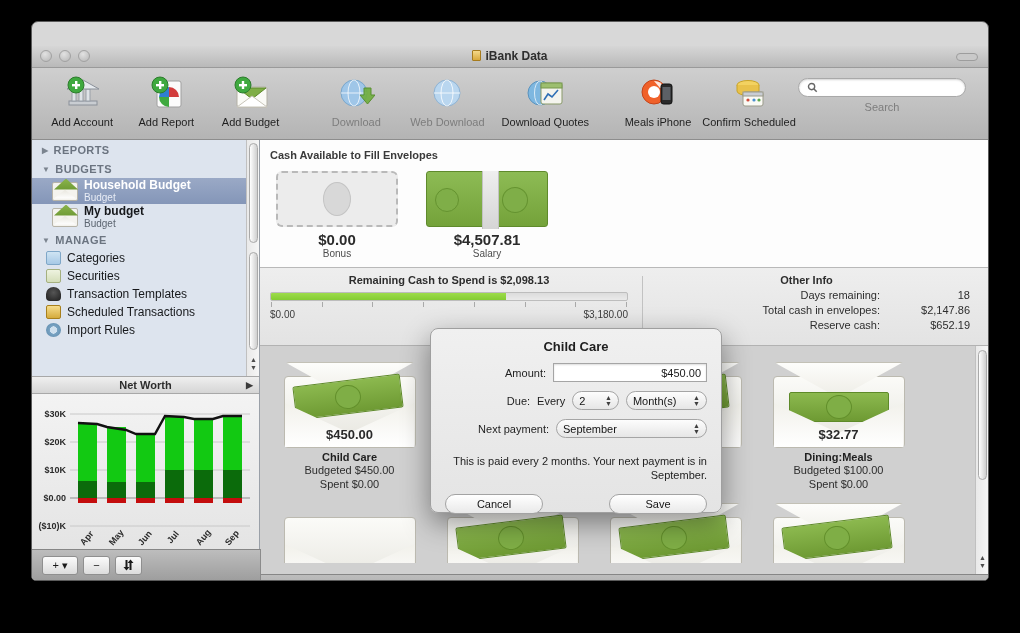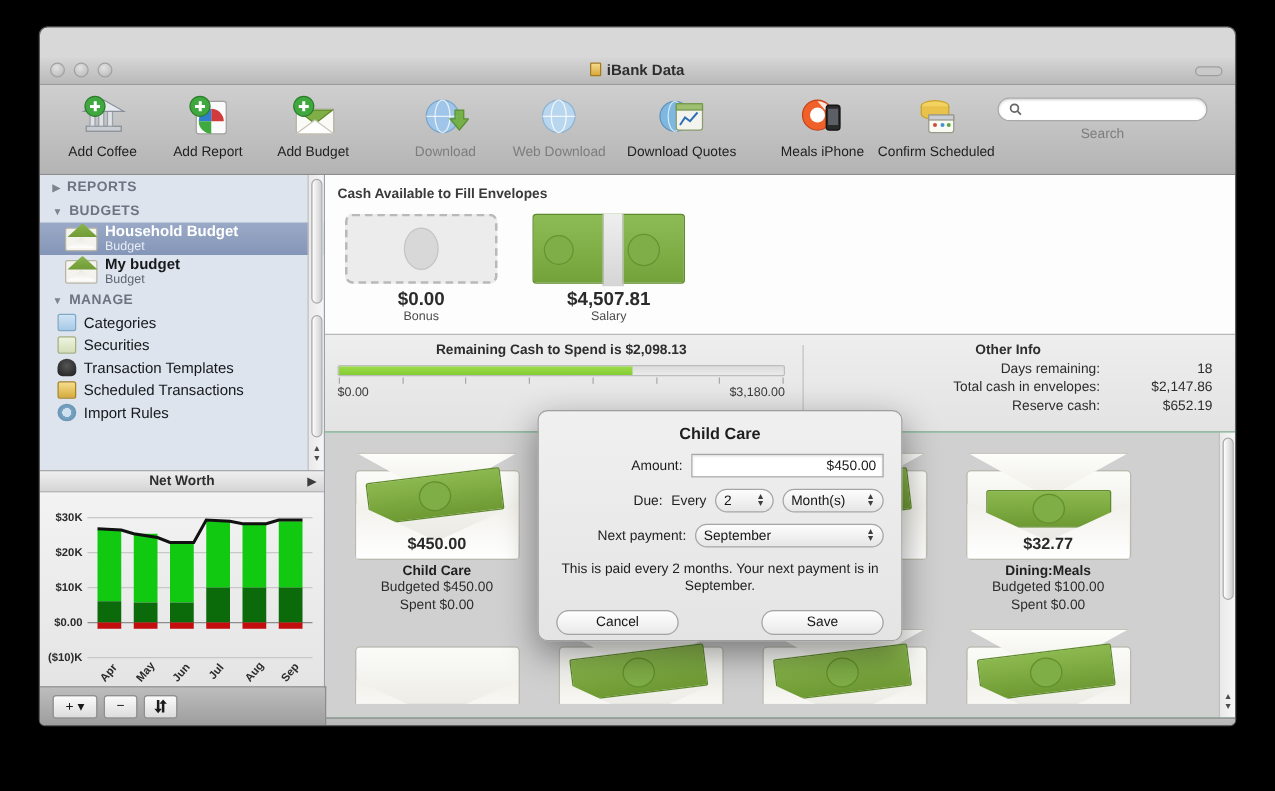--- a/index.html
+++ b/index.html
@@ -156,21 +156,21 @@
     background: linear-gradient(to right,#ffffff,#cfcfcf);
     border: 1px solid #a9a9a9;
   }
   .sb-arrows {
     position: absolute; left: 0; width: 13px; bottom: 0; height: 26px;
     display: flex; flex-direction: column; align-items: center; justify-content: center; gap: 1px;
     font-size: 7px; color: #4b4b4b;
   }
 
   
-  .main { flex: 1; display: flex; flex-direction: column; position: relative; background: #22c55e; }
+  .main { flex: 1; display: flex; flex-direction: column; position: relative; background: #ef4444; }
   .cash-head {
     height: 128px; background: #fdfdfd;
     border-bottom: 1px solid #b9b9b9; padding: 9px 0 0 10px; position: relative;
   }
   .cash-title { font-size: 11px; font-weight: bold; color: #3a3a3a; }
   .cash-items { display: flex; gap: 24px; margin-top: 10px; padding-left: 4px; }
   .cash-item { width: 126px; text-align: center; }
   .cash-amt { font-size: 15px; font-weight: bold; color: #2b2b2b; margin-top: 4px; }
   .cash-lbl { font-size: 10px; color: #4d4d4d; }
 
@@ -294,22 +294,22 @@
     background: linear-gradient(to bottom,#fdfdfd,#e6e6e6);
     border: 1px solid #a5a5a5; font-size: 11px; color: #141414;
     display: flex; align-items: center; padding: 0 6px; position: relative;
   }
   .popup .txt { flex: 1; }
   .popup .arrows { font-size: 7px; line-height: 6px; color: #3e3e3e; text-align: center; }
   .pop-num { width: 54px; }
   .pop-unit { width: 96px; }
   .pop-wide { flex: 1; }
   .dlg-note {
-    margin-top: 10px; font-size: 11px; color: #1e1e1e;
-    text-align: center; line-height: 14px;
+    margin-top: 16px; font-size: 11px; color: #1e1e1e;
+    text-align: right; line-height: 14px;
   }
   .dlg-btns { display: flex; justify-content: space-between; margin-top: 12px; }
   .btn {
     width: 98px; height: 20px; border-radius: 10px;
     background: linear-gradient(to bottom,#ffffff,#e9e9e9);
     border: 1px solid #a3a3a3; font-size: 11px; color: #151515;
     display: flex; align-items: center; justify-content: center;
     font-family: "Liberation Sans", sans-serif;
   }
 
@@ -381,21 +381,21 @@
           <rect x="6" y="26" width="28" height="4" fill="#c9cdd2" stroke="#8a9099"></rect>
           <rect x="9" y="14" width="4" height="12" fill="#dfe3e7" stroke="#99a0a8"></rect>
           <rect x="16" y="14" width="4" height="12" fill="#dfe3e7" stroke="#99a0a8"></rect>
           <rect x="23" y="14" width="4" height="12" fill="#dfe3e7" stroke="#99a0a8"></rect>
           <polygon points="20,5 36,14 4,14" fill="#e6eaee" stroke="#8a9099"></polygon>
           <circle cx="13" cy="10" r="8" fill="#3fa93f" stroke="#2c7c2c"></circle>
           <rect x="12" y="6" width="2.4" height="8" fill="#fff"></rect>
           <rect x="9" y="9" width="8" height="2.4" fill="#fff"></rect>
         </svg>
       </div>
-      <div class="tb-label">Add Coffee</div>
+      <div class="tb-label">Add Account</div>
     </div>
 
     <div class="tb-item">
       <div class="tb-icon">
         <svg width="38" height="36" viewBox="0 0 38 36">
           <rect x="10" y="6" width="24" height="26" rx="2" fill="#fbfbfb" stroke="#a0a0a0"></rect>
           <path d="M22 12 A10 10 0 0 1 32 22 L22 22 Z" fill="#d23b3b"></path>
           <path d="M22 12 A10 10 0 0 0 12 22 L22 22 Z" fill="#2f7fd0"></path>
           <path d="M12 22 A10 10 0 0 0 22 32 L22 22 Z" fill="#3fa93f"></path>
           <circle cx="13" cy="10" r="8" fill="#3fa93f" stroke="#2c7c2c"></circle>

